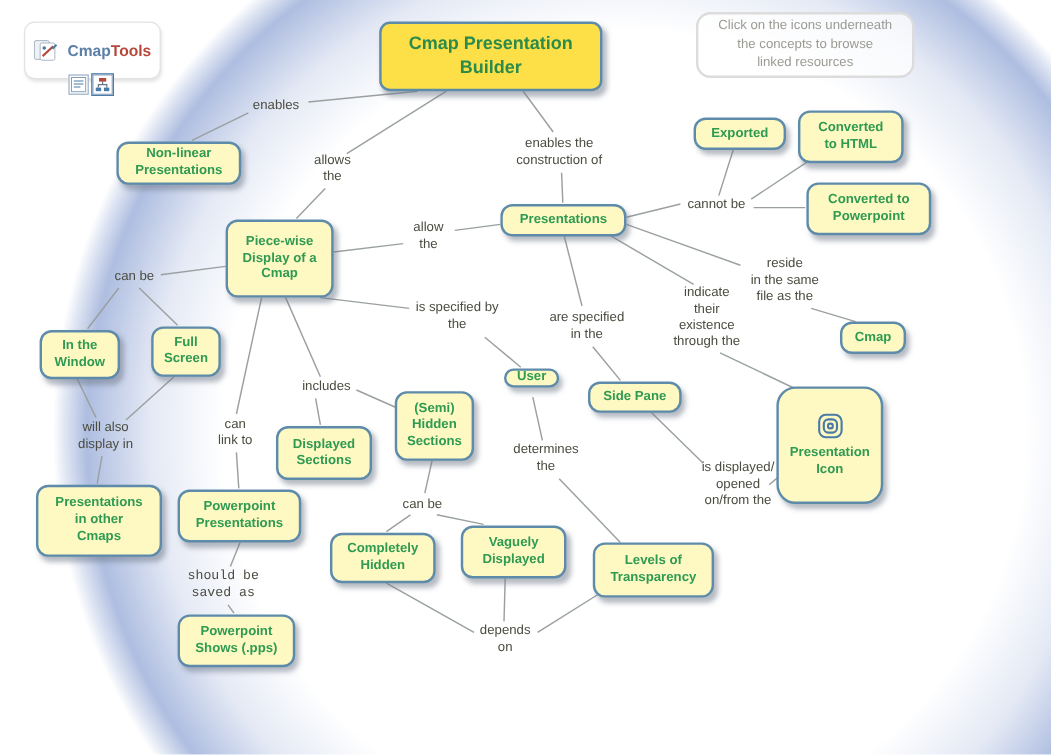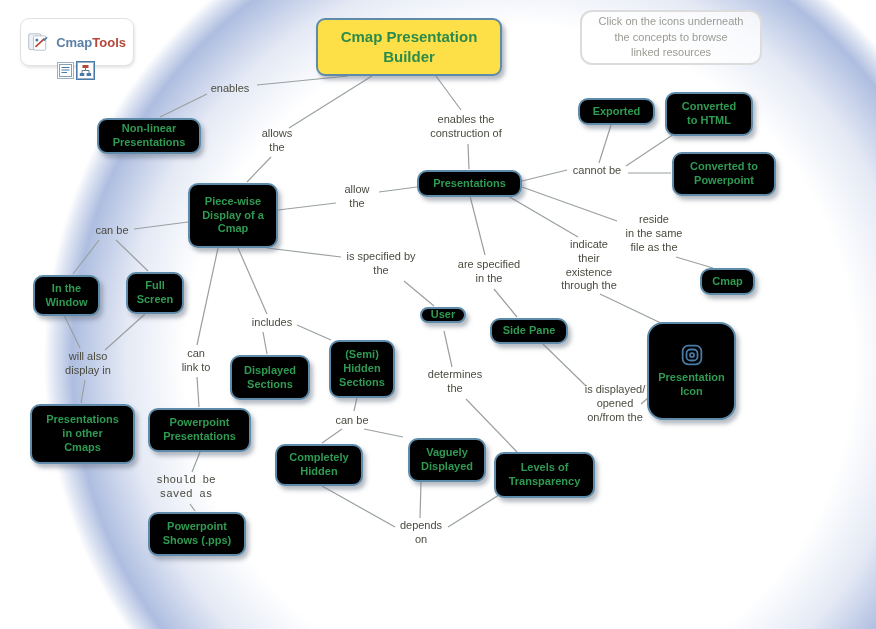--- a/index.html
+++ b/index.html
@@ -12,21 +12,21 @@
       rgba(255,255,255,0) 335px,
       rgba(187,200,229,0.40) 395px,
       rgba(160,178,219,0.85) 448px,
       rgba(185,199,228,0.45) 466px,
       rgba(255,255,255,0) 476px);
   }
   svg.edges { position:absolute; left:0; top:0; }
   svg.edges line { stroke:#9aa0a0; stroke-width:1.2; }
 
   .node { position:absolute; display:flex; align-items:center; justify-content:center;
-    text-align:center; white-space:pre-line; background:#000000;
+    text-align:center; white-space:pre-line; background:#fef9c3;
     border:2px solid #5d8ba9; border-radius:10px;
     color:#2f9a52; font-size:11px; font-weight:bold; line-height:1.25;
     box-shadow:3px 4px 4px rgba(110,120,135,0.50);
     padding:2px 4px; cursor:pointer; }
   .node.main { background:#fde047; font-size:15px; color:#2c8a4b; border-radius:9px; line-height:1.35; }
   .node.icon-node { flex-direction:column; gap:5px; border-radius:16px; }
 
   .link-label { position:absolute; transform:translate(-50%,-50%);
     color:#4b4b40; font-size:11px; line-height:1.25; text-align:center;
     white-space:pre-line; cursor:default; }
@@ -149,21 +149,21 @@
 to HTML</div>
   <div class="node" style="left:672px;top:152px;width:104px;height:44px;">Converted to
 Powerpoint</div>
   <div class="node" style="left:700px;top:268px;width:55px;height:27px;">Cmap</div>
   <div class="node" style="left:33px;top:275px;width:67px;height:41px;">In the
 Window</div>
   <div class="node" style="left:126px;top:272px;width:58px;height:42px;">Full
 Screen</div>
   <div class="node" style="left:420px;top:307px;width:46px;height:16px;">User</div>
   <div class="node" style="left:490px;top:318px;width:78px;height:26px;">Side Pane</div>
-  <div class="node" style="left:329px;top:340px;width:66px;height:58px;">(Semi)
+  <div class="node" style="left:329px;top:326px;width:66px;height:58px;">(Semi)
 Hidden
 Sections</div>
   <div class="node" style="left:230px;top:355px;width:80px;height:45px;">Displayed
 Sections</div>
   <div class="node icon-node" style="left:647px;top:322px;width:89px;height:98px;">
     <svg width="22" height="22" viewBox="0 0 20 20">
       <g fill="none" stroke="#4a7ba6" stroke-width="1.6">
         <rect x="1.5" y="1.5" width="17" height="17" rx="5"></rect>
         <rect x="5" y="5" width="10" height="10" rx="3.5"></rect>
         <rect x="8.2" y="8.2" width="3.6" height="3.6" rx="1.6"></rect>
@@ -172,21 +172,21 @@
     <span>Presentation
 Icon</span>
   </div>
   <div class="node" style="left:30px;top:404px;width:105px;height:60px;">Presentations
 in other
 Cmaps</div>
   <div class="node" style="left:148px;top:408px;width:103px;height:44px;">Powerpoint
 Presentations</div>
   <div class="node" style="left:275px;top:444px;width:88px;height:42px;">Completely
 Hidden</div>
-  <div class="node" style="left:384px;top:438px;width:78px;height:44px;margin-left:24px;">Vaguely
+  <div class="node" style="left:384px;top:438px;width:88px;height:44px;">Vaguely
 Displayed</div>
   <div class="node" style="left:494px;top:452px;width:101px;height:46px;">Levels of
 Transparency</div>
   <div class="node" style="left:148px;top:512px;width:98px;height:44px;">Powerpoint
 Shows (.pps)</div>
 
   <div class="link-label" style="left:230px;top:89px;">enables</div>
   <div class="link-label" style="left:277px;top:141px;">allows
 the</div>
   <div class="link-label" style="left:466px;top:127px;">enables the

